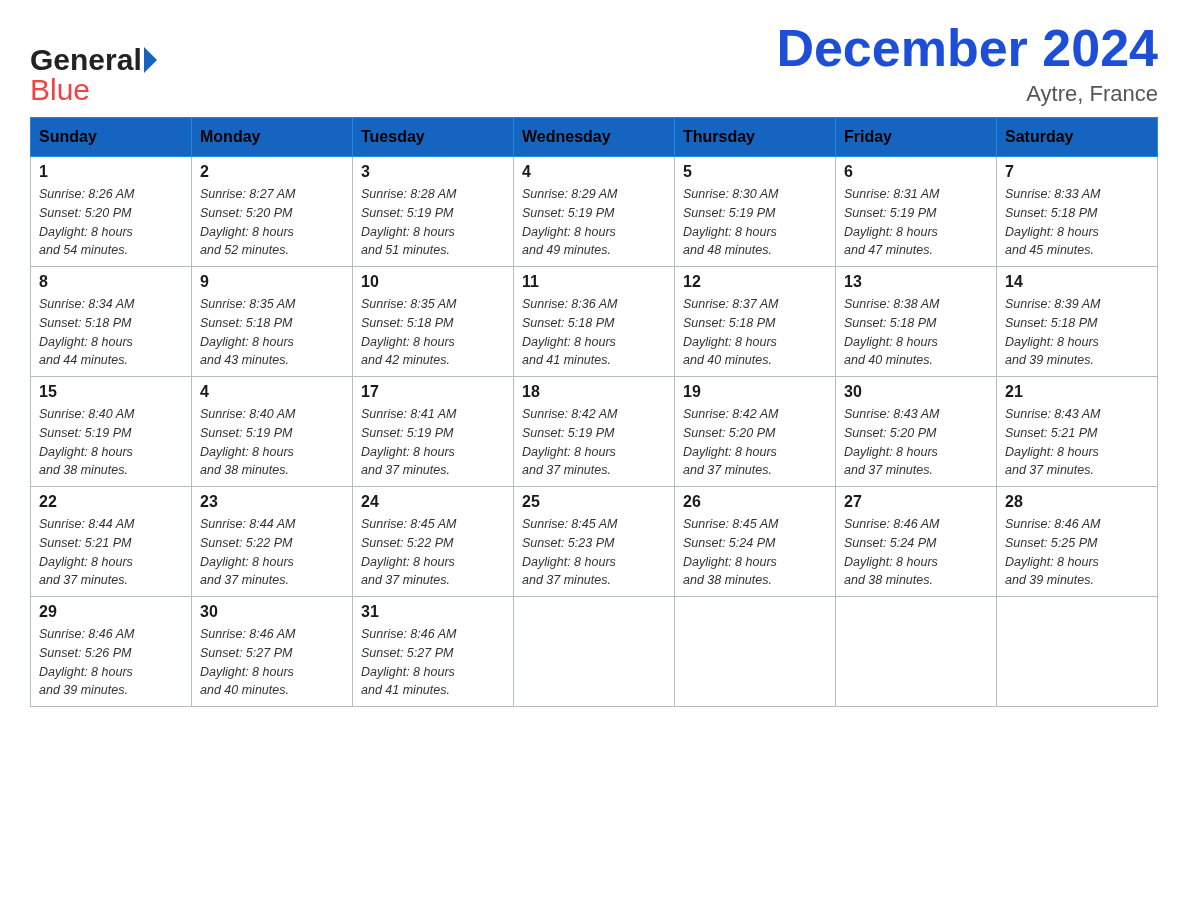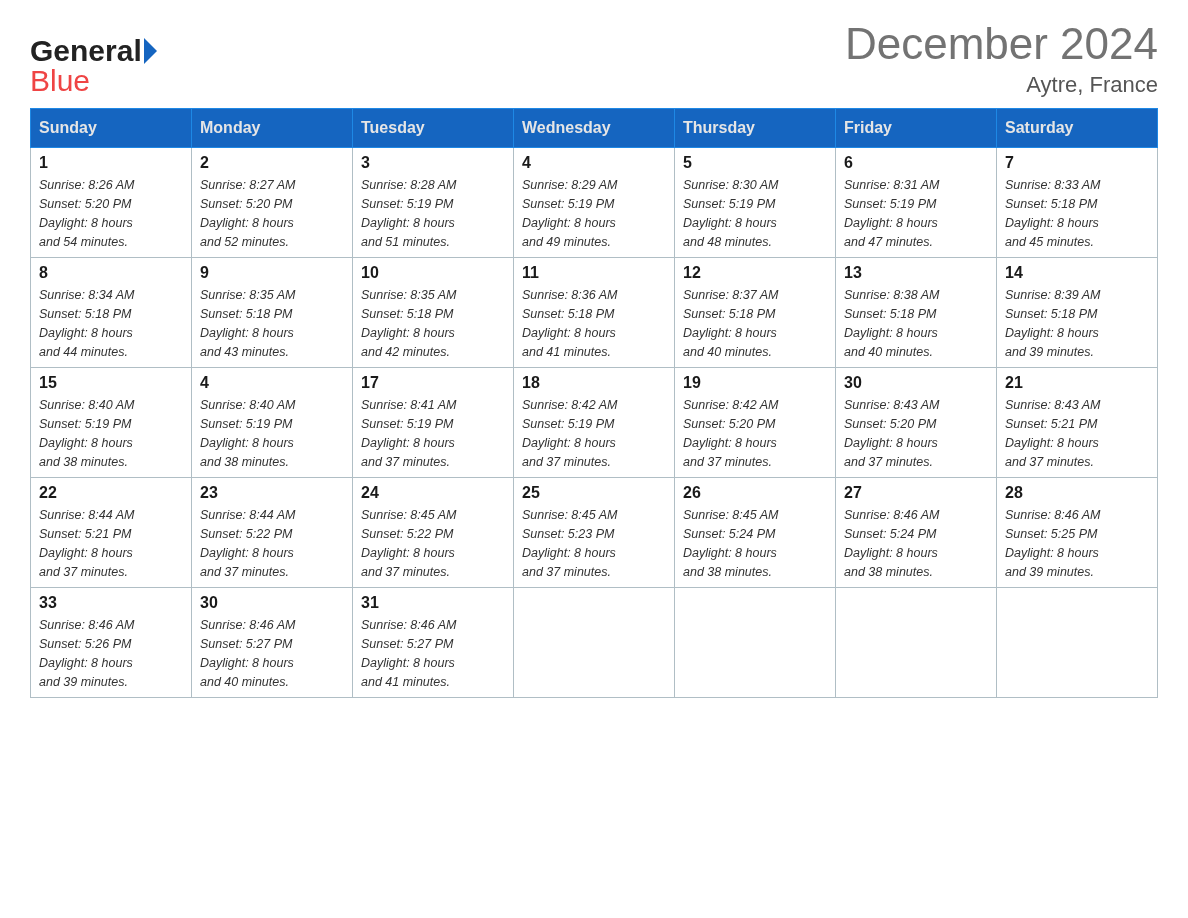--- a/index.html
+++ b/index.html
@@ -18,38 +18,38 @@
     }
     .logo {
       display: flex;
       flex-direction: column;
       align-items: flex-start;
     }
     .title-block {
       text-align: right;
     }
     .title-block h1 {
-      font-size: 44px;
-      font-weight: normal;
-      color: #737373;
+      font-size: 52px;
+      font-weight: bold;
+      color: #1d4ed8;
       line-height: 1.1;
     }
     .title-block .subtitle {
       font-size: 22px;
       color: #555;
       margin-top: 4px;
     }
     .calendar {
       width: 100%;
       border-collapse: collapse;
       margin-top: 10px;
     }
     .calendar thead th {
       background-color: #1565c0;
-      color: #e5e5e5;
+      color: #000000;
       padding: 10px 8px;
       text-align: left;
       font-size: 16px;
       border: 1px solid #1e88e5;
     }
     .calendar tbody td {
       border: 1px solid #b0bec5;
       padding: 6px 8px;
       vertical-align: top;
       width: 14.28%;
@@ -383,21 +383,21 @@
           <div class="day-info">
             Sunrise: 8:46 AM<br>
             Sunset: 5:25 PM<br>
             Daylight: 8 hours<br>
             and 39 minutes.
           </div>
         </td>
       </tr>
       <tr>
         <td>
-          <span class="day-number">33</span>
+          <span class="day-number">29</span>
           <div class="day-info">
             Sunrise: 8:46 AM<br>
             Sunset: 5:26 PM<br>
             Daylight: 8 hours<br>
             and 39 minutes.
           </div>
         </td>
         <td>
           <span class="day-number">30</span>
           <div class="day-info">

